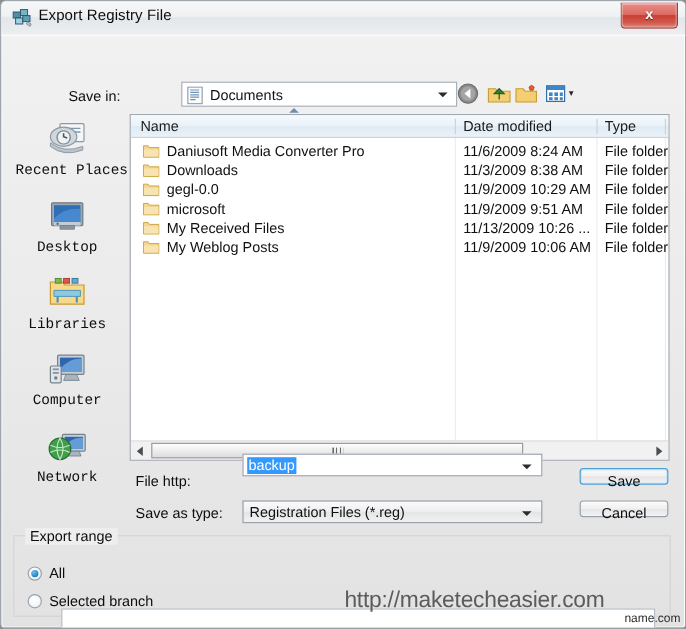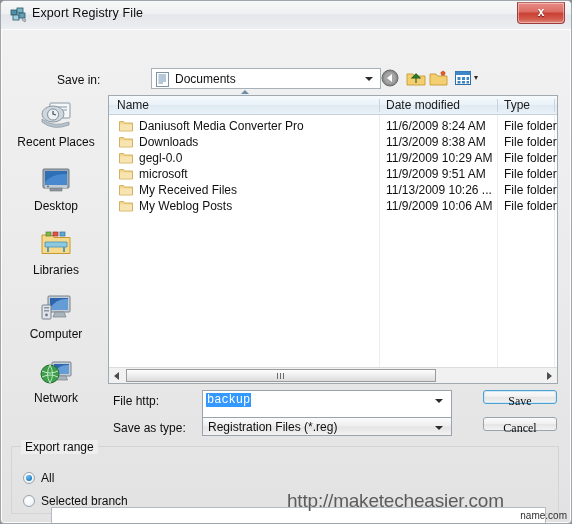--- a/index.html
+++ b/index.html
@@ -257,39 +257,39 @@
   .place .picon {
     display: block;
     margin: 0 auto 2px;
     width: 34px; height: 32px;
   }
   .place .plabel {
     display: block;
     font-size: 12px;
     color: #0e0e0e;
     white-space: nowrap;
+    font-family: Liberation Mono, monospace;
   }
 
   
   .form-label {
     position: absolute;
     font-size: 12px;
     color: #0d0d0d;
   }
   #lbl-filename { left: 112px; top: 365px; }
   #lbl-filetype { left: 112px; top: 392px; }
 
   #filename-combo {
     position: absolute;
-    left: 201px; top: 361px;
-    width: 250px; height: 31px;
+    left: 201px; top: 349px;
+    width: 250px; height: 19px;
     background: #fff;
     border: 1px solid #9aa3ac;
     box-sizing: border-box;
-    font-family: Liberation Mono, monospace;
   }
   #filename-value {
     position: absolute;
     left: 3px; top: 2px;
     padding: 0 1px;
     font-size: 12px;
     color: #ffffff;
     background: #3399ff;
     line-height: 14px;
   }
@@ -313,21 +313,21 @@
     width: 0; height: 0;
     border-left: 4px solid transparent;
     border-right: 4px solid transparent;
     border-top: 4px solid #2b2b2b;
   }
 
   .dlg-btn {
     position: absolute;
     left: 482px;
     width: 74px; height: 14px;
-    font-family: Liberation Serif, serif;
+    font-family: Liberation Sans, sans-serif;
     font-size: 12px;
     color: #0d0d0d;
     text-align: center;
     line-height: 20px;
     background: linear-gradient(to bottom,#fbfbfb 0%, #f0f0f0 48%, #e5e5e5 52%, #f3f3f3 100%);
     border: 1px solid #9aa3ac;
     border-radius: 3px;
     box-sizing: border-box;
     cursor: default;
   }

